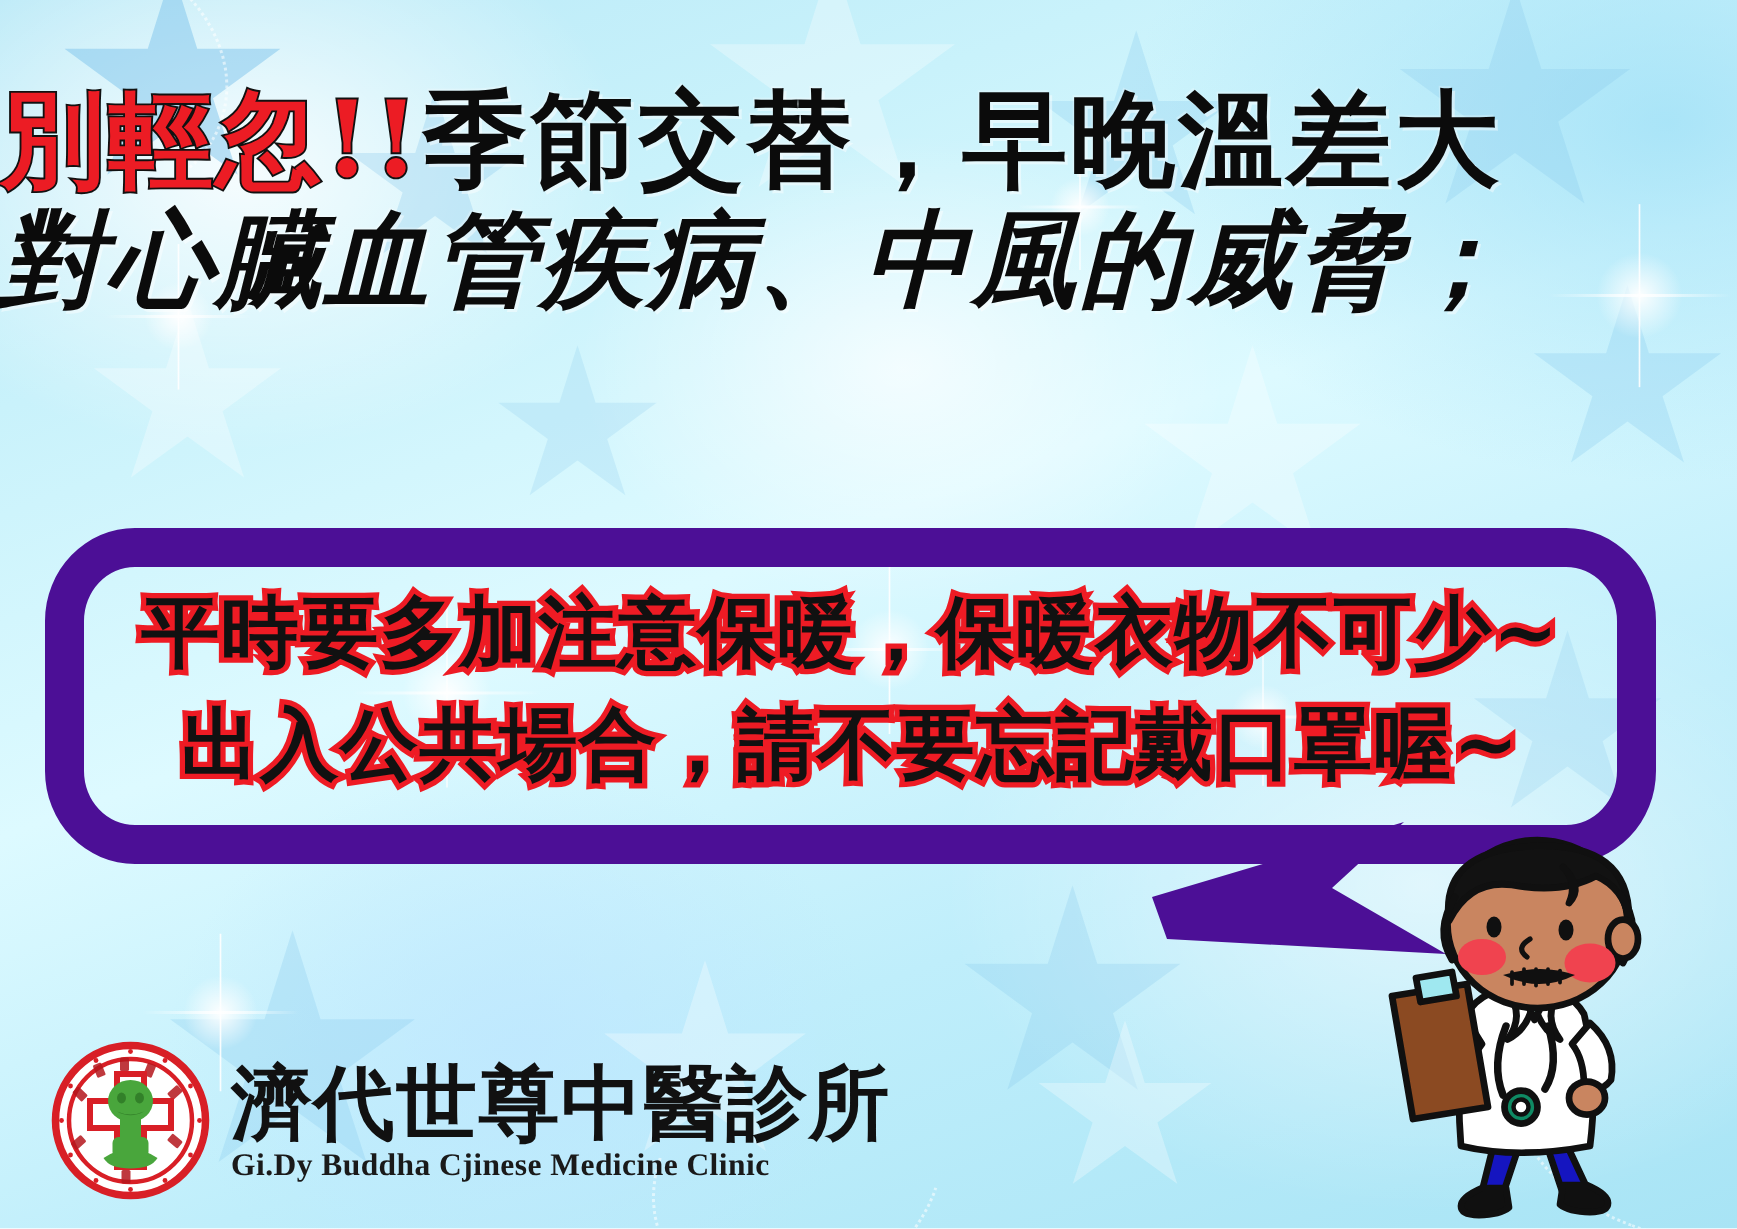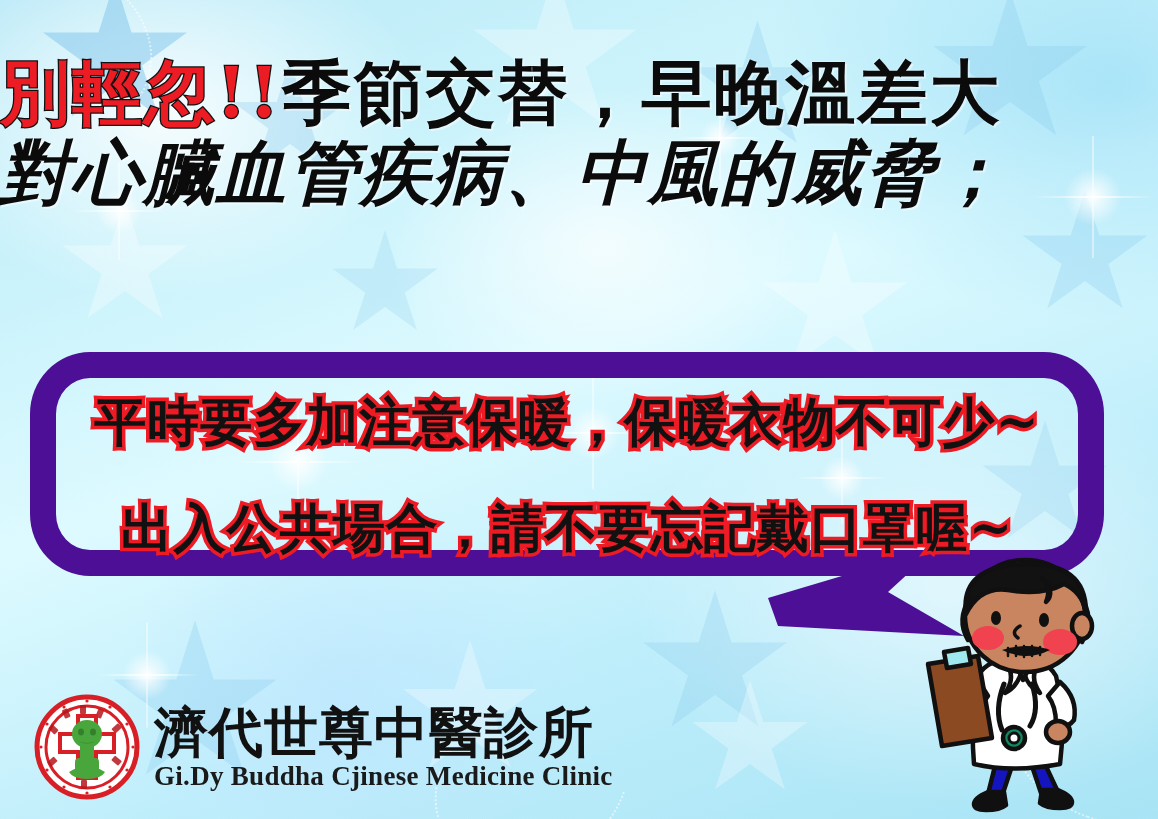--- a/index.html
+++ b/index.html
@@ -116,21 +116,21 @@
     font-weight: bold;
     font-size: 52px;
     line-height: 1;
     white-space: nowrap;
     color: #111111;
     -webkit-text-stroke: 7px #ee1b24;
     paint-order: stroke fill;
     letter-spacing: 1px;
   }
   #bl1 { top: 396px; }
-  #bl2 { top: 502px; }
+  #bl2 { top: 471px; }
 
   
   #clinic {
     position: absolute;
     left: 34px;
     top: 694px;
     display: flex;
     align-items: center;
     gap: 14px;
   }
@@ -145,21 +145,21 @@
     font-family: "DejaVu Serif", serif;
     font-weight: bold;
     font-size: 54px;
     color: #111111;
     letter-spacing: 1px;
     white-space: nowrap;
   }
   #clinic-name-en {
     font-family: "Liberation Serif", serif;
     font-weight: bold;
-    font-size: 27px;
+    font-size: 21px;
     color: #1a1a1a;
     margin-top: 4px;
     white-space: nowrap;
     letter-spacing: 0.3px;
   }
 
   
   #doctor {
     position: absolute;
     left: 892px;

